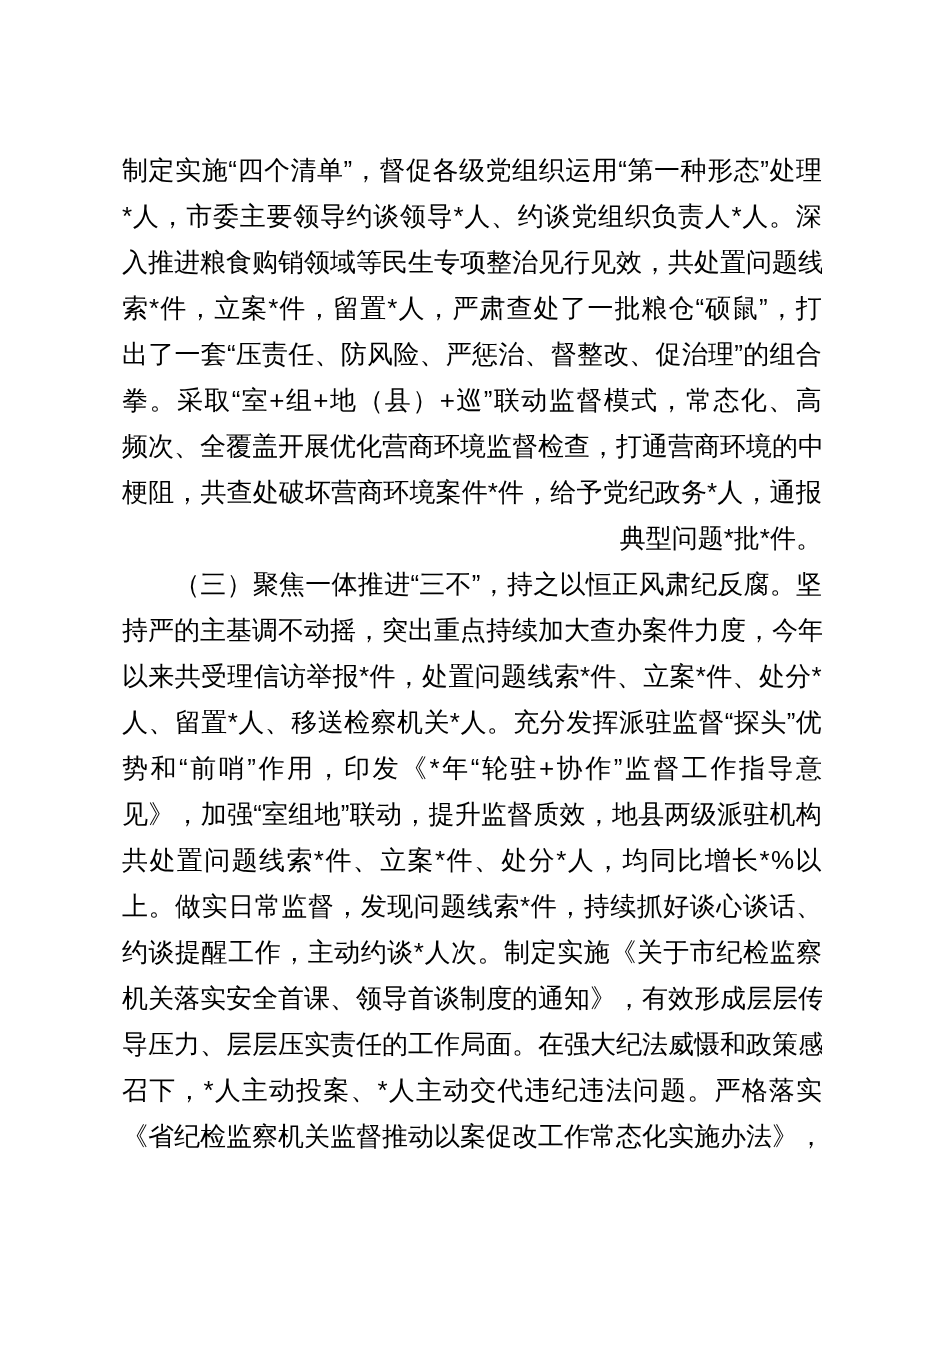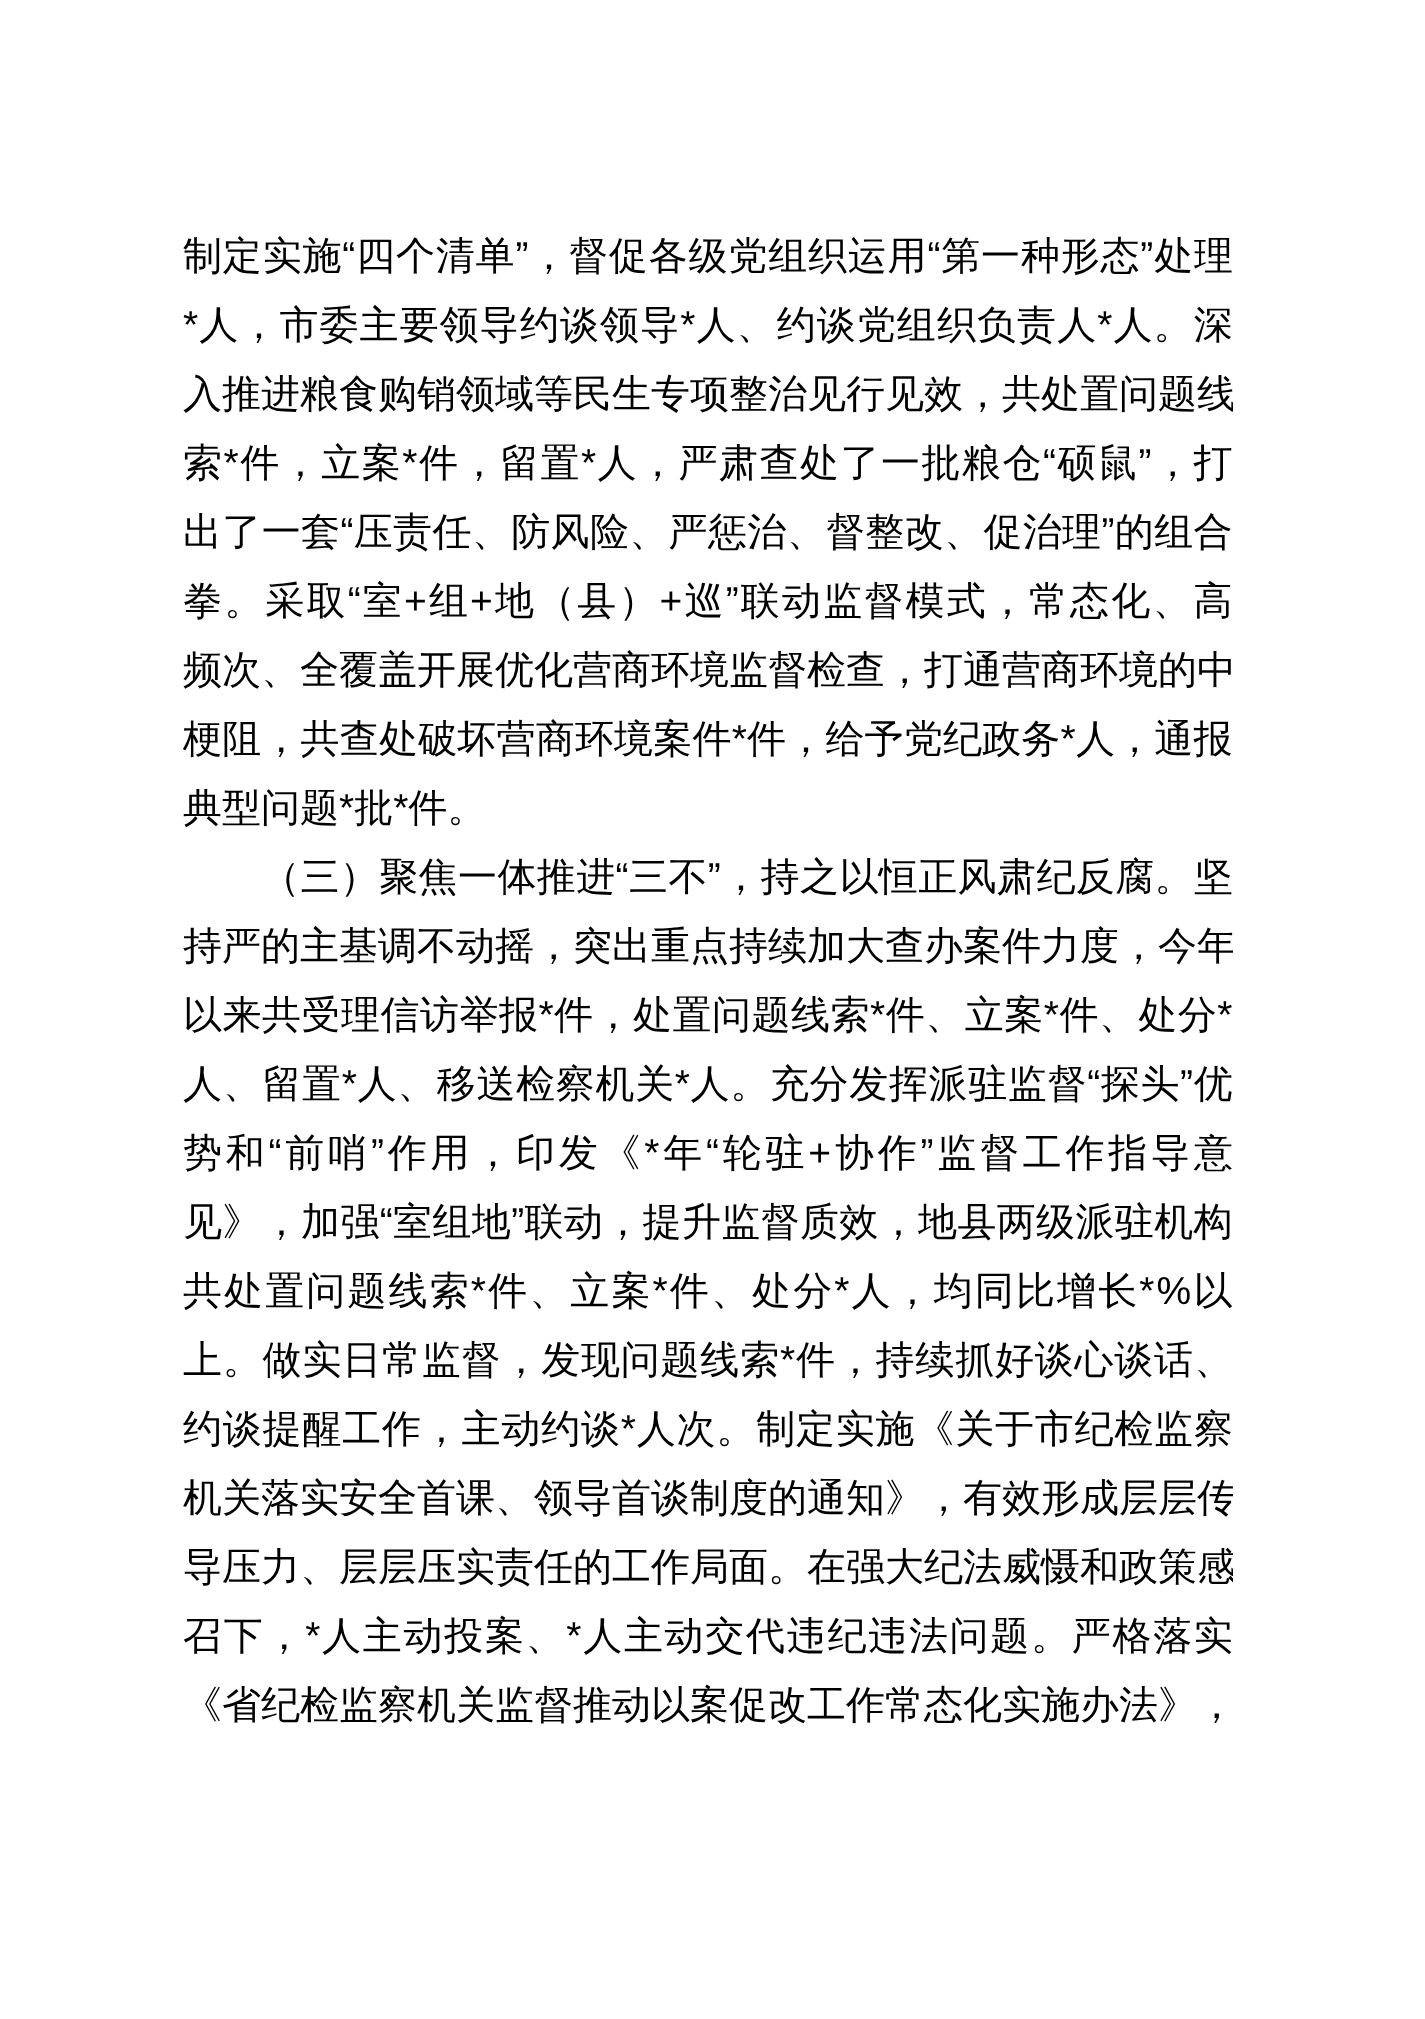--- a/index.html
+++ b/index.html
@@ -33,21 +33,21 @@
   
   .line.fill {
     display: flex;
     justify-content: space-between;
     align-items: baseline;
   }
   .line.fill span { display: inline-block; white-space: pre; }
   
   .line.indent { padding-left: 52px; }
   
-  .line.plain { text-align: left; }
+  .line.plain { text-align: right; }
 </style>
 </head>
 <body>
 
 <div class="page">
   <div class="text-block">
 
     <div class="para">
       <div class="line fill">
           <span>制</span>

